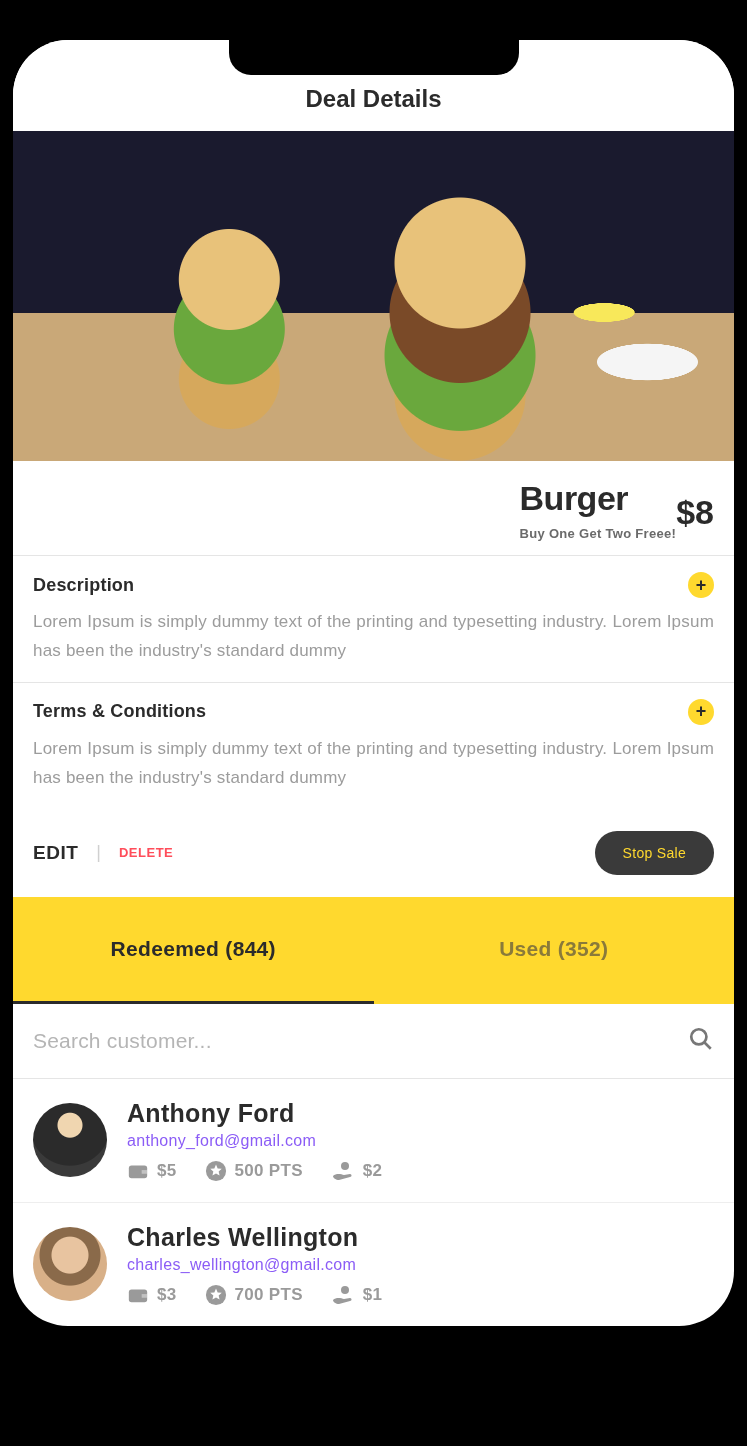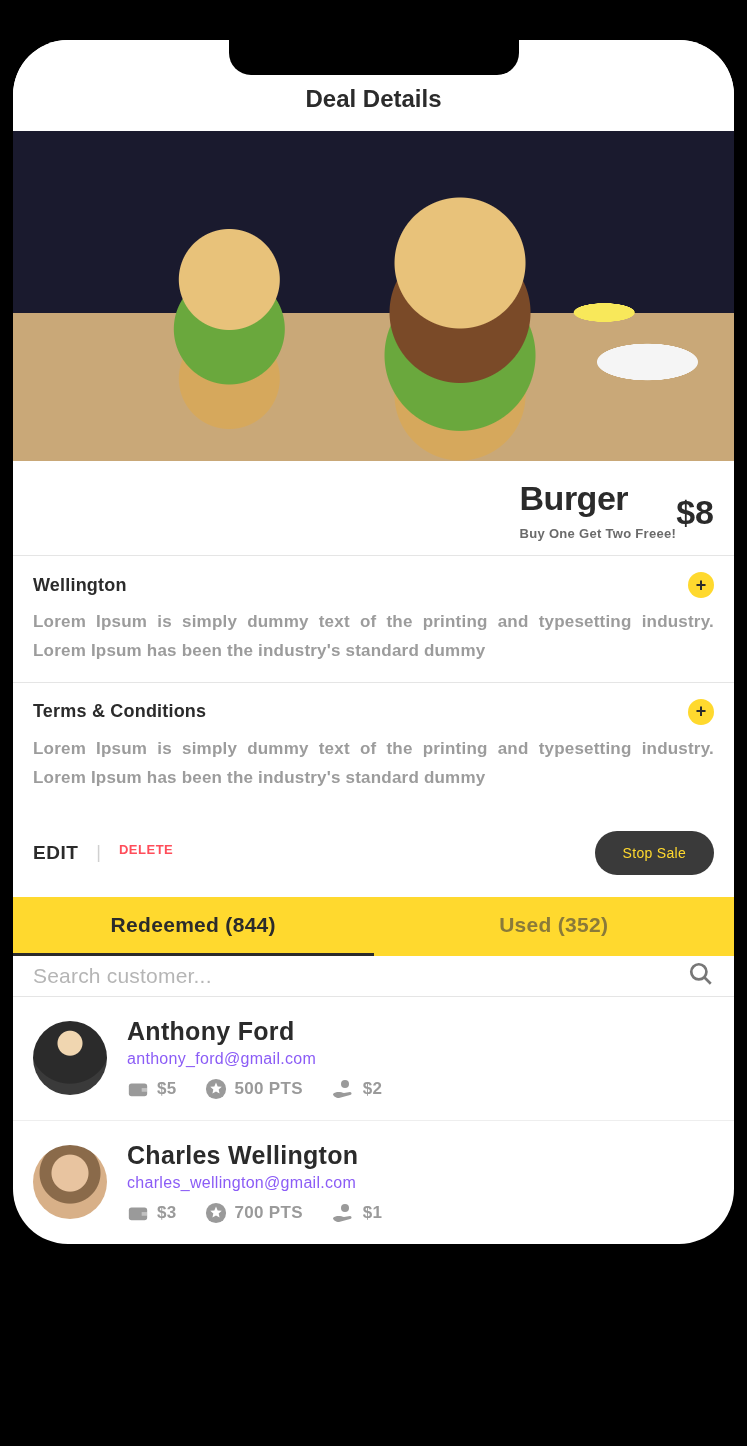--- a/index.html
+++ b/index.html
@@ -82,62 +82,61 @@
     display: flex; align-items: center; justify-content: center;
     font-size: 18px; font-weight: 700; color: #2b2b2b;
     cursor: pointer;
   }
   .section-body {
     font-size: 17px;
     color: #9c9c9c;
     line-height: 1.7;
     text-align: justify;
     letter-spacing: 0.2px;
-    font-weight: bold;
   }
   .action-row {
     display: flex;
     align-items: center;
     justify-content: space-between;
     padding: 22px 20px;
   }
-  .action-left { display: flex; align-items: flex-start; gap: 18px; }
+  .action-left { display: flex; align-items: center; gap: 18px; }
   .action-edit { font-size: 19px; font-weight: 800; color: #2b2b2b; letter-spacing: 0.5px; cursor: pointer; }
   .action-sep { color: #d0d0d0; font-size: 18px; }
   .action-delete { font-size: 13px; font-weight: 800; color: #ff4d5a; letter-spacing: 0.5px; cursor: pointer; }
   .stop-sale-btn {
     background: #3a3a3a;
     color: #ffd92e;
     font-weight: 400;
     font-size: 14px;
     padding: 14px 28px;
     border-radius: 30px;
     cursor: pointer;
     letter-spacing: 0.3px;
   }
   .tabs {
     display: flex;
     background: #ffd92e;
   }
   .tab {
     flex: 1;
     text-align: center;
-    padding: 16px 0;
+    padding: 40px 0;
     font-size: 21px;
     font-weight: 700;
     color: #2b2b2b;
     cursor: pointer;
     letter-spacing: 0.3px;
   }
   .tab.inactive { color: #8a7a3a; font-weight: 600; }
   .tab.active { border-bottom: 3px solid #2b2b2b; }
   .search-row {
     display: flex;
     align-items: center;
-    padding: 5px 20px;
+    padding: 22px 20px;
     border-bottom: 1px solid #e5e5e5;
     justify-content: flex-end;
   }
   .search-input {
     flex: 1;
     border: none;
     font-size: 21px;
     color: #333;
     outline: none;
     letter-spacing: 0.2px;
@@ -182,21 +181,21 @@
   <div class="deal-header">
     <div>
       <div class="deal-title">Burger</div>
       <div class="deal-subtitle">Buy One Get Two Freee!</div>
     </div>
     <div class="deal-price">$8</div>
   </div>
 
   <div class="section">
     <div class="section-head">
-      <div class="section-title">Wellington</div>
+      <div class="section-title">Description</div>
       <div class="plus-btn">
         <span>+</span>
       </div>
     </div>
     <div class="section-body">Lorem Ipsum is simply dummy text of the printing and typesetting industry. Lorem Ipsum has been the industry's standard dummy</div>
   </div>
 
   <div class="section">
     <div class="section-head">
       <div class="section-title">Terms &amp; Conditions</div>

